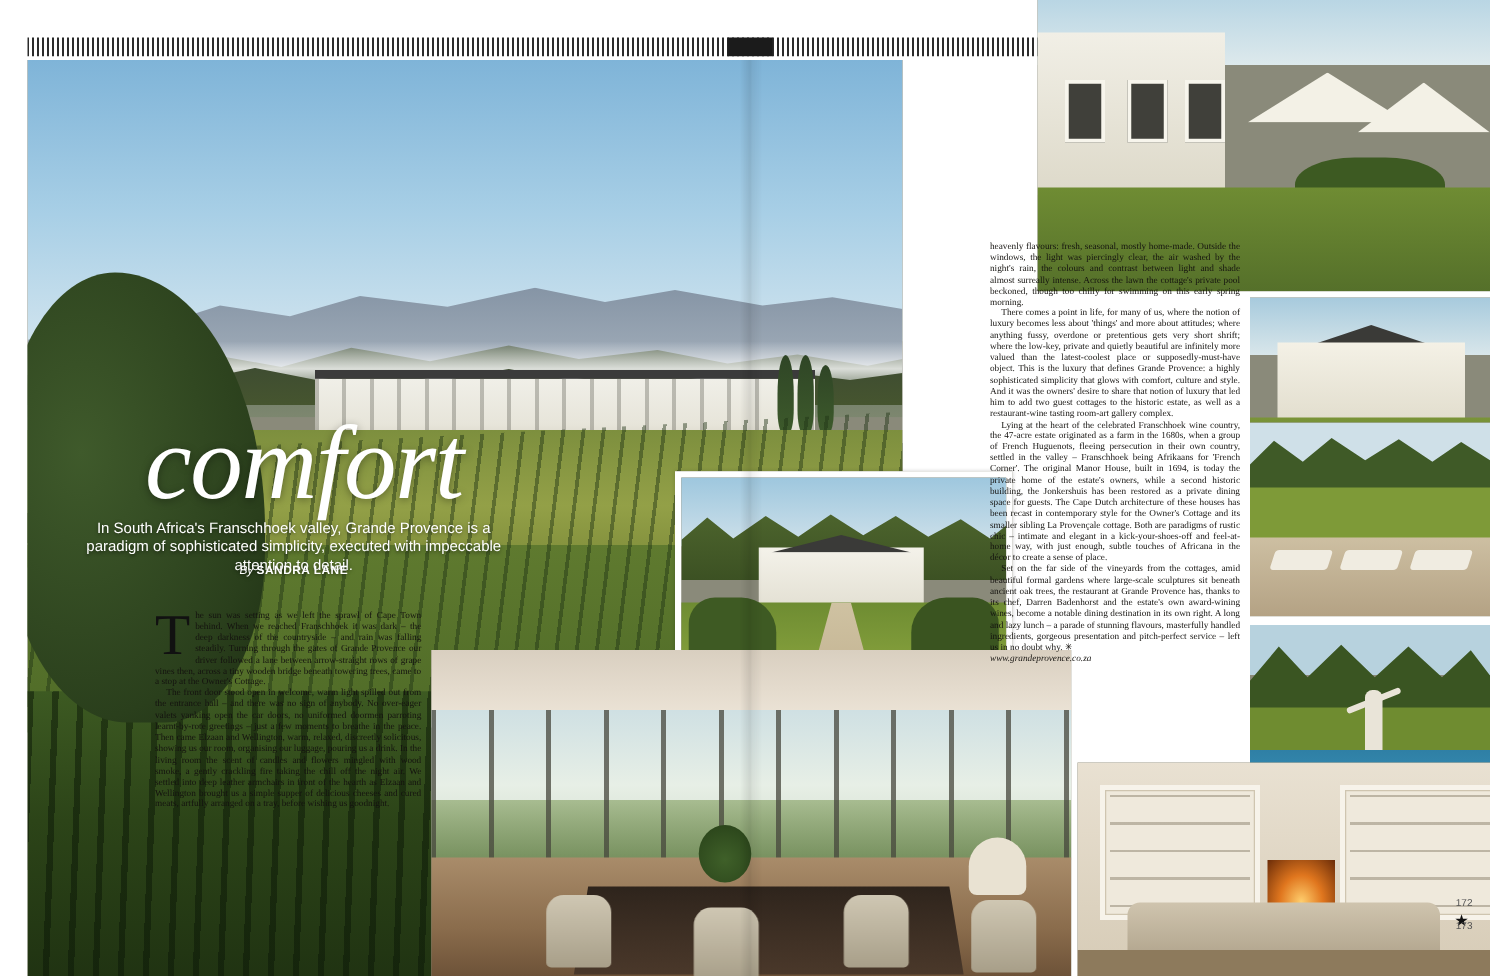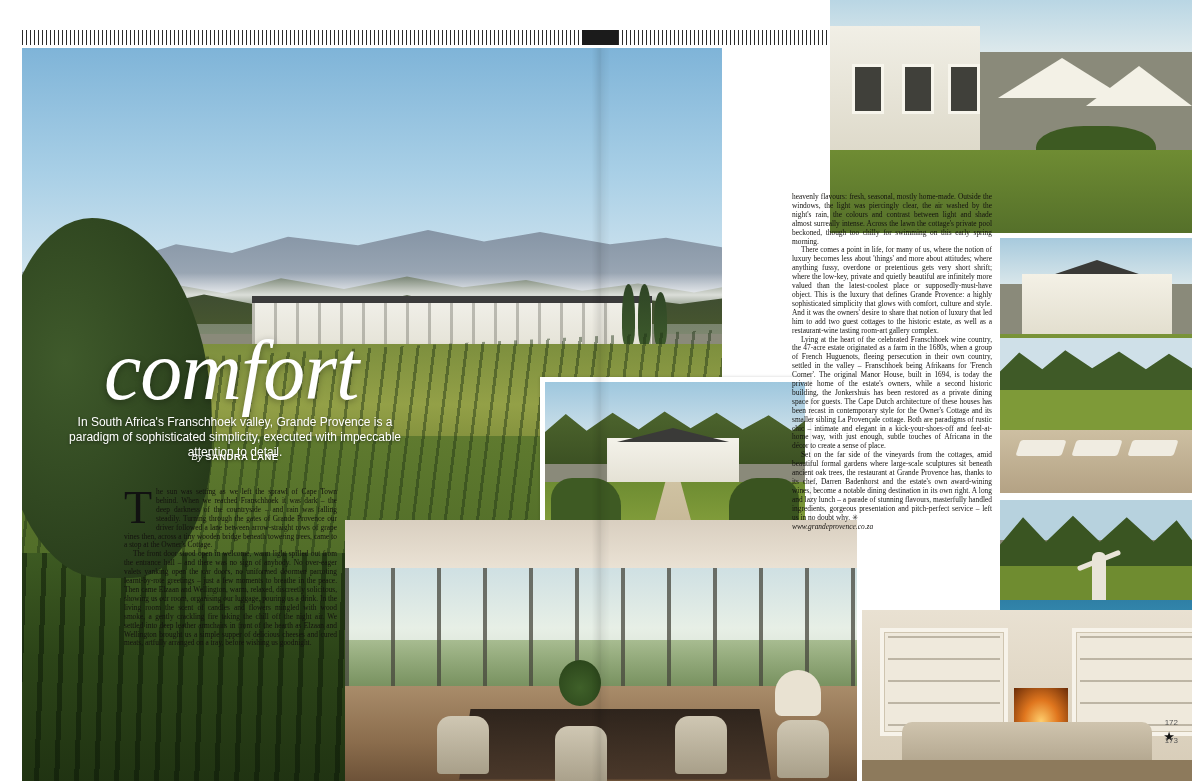--- a/index.html
+++ b/index.html
@@ -137,21 +137,21 @@
     color: #ffffff;
     font-family: "Liberation Sans", sans-serif;
     font-size: 63px;
     letter-spacing: 7px;
     font-weight: 300;
     text-shadow: 0 2px 6px rgba(0,0,0,.35);
     white-space: nowrap;
   }
   .hero-title-2 {
     position: absolute;
-    left: 104px; top: 322px;
+    left: 116px; top: 322px;
     color: #ffffff;
     font-family: "Liberation Serif", serif;
     font-style: italic;
     font-size: 84px;
     letter-spacing: -1px;
     text-shadow: 0 2px 7px rgba(0,0,0,.35);
     white-space: nowrap;
   }
   .hero-deck {
     position: absolute;

